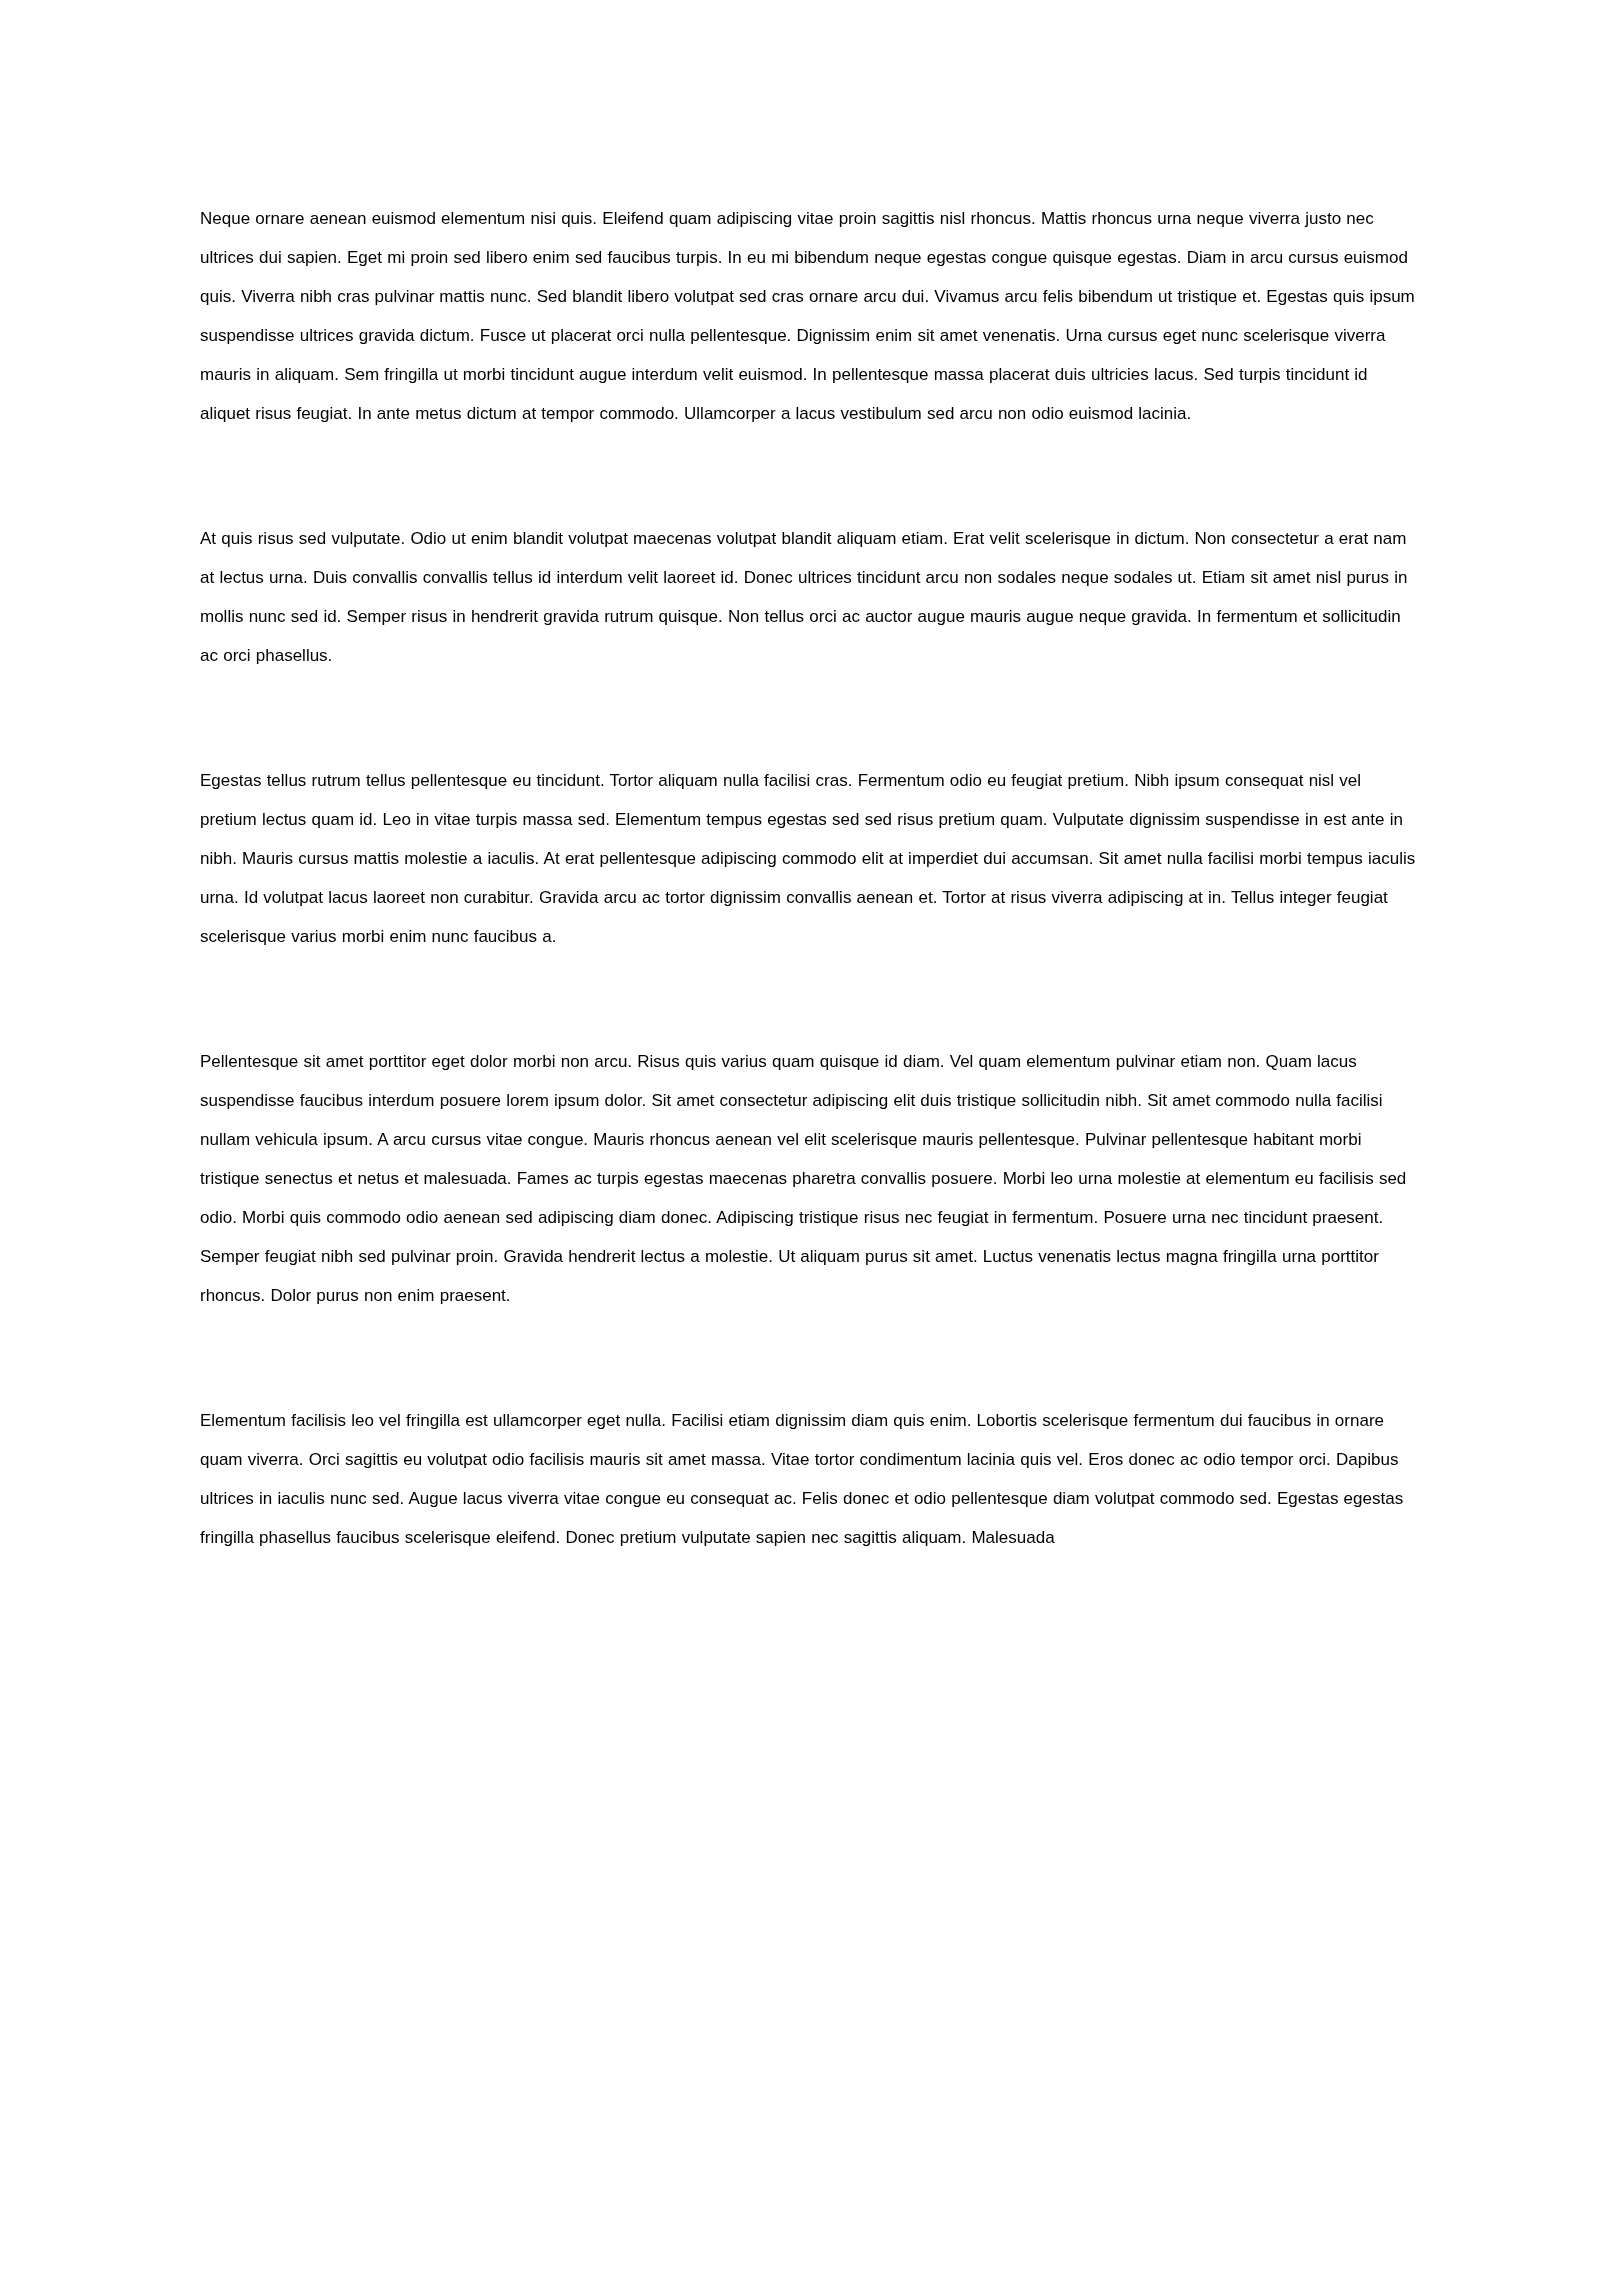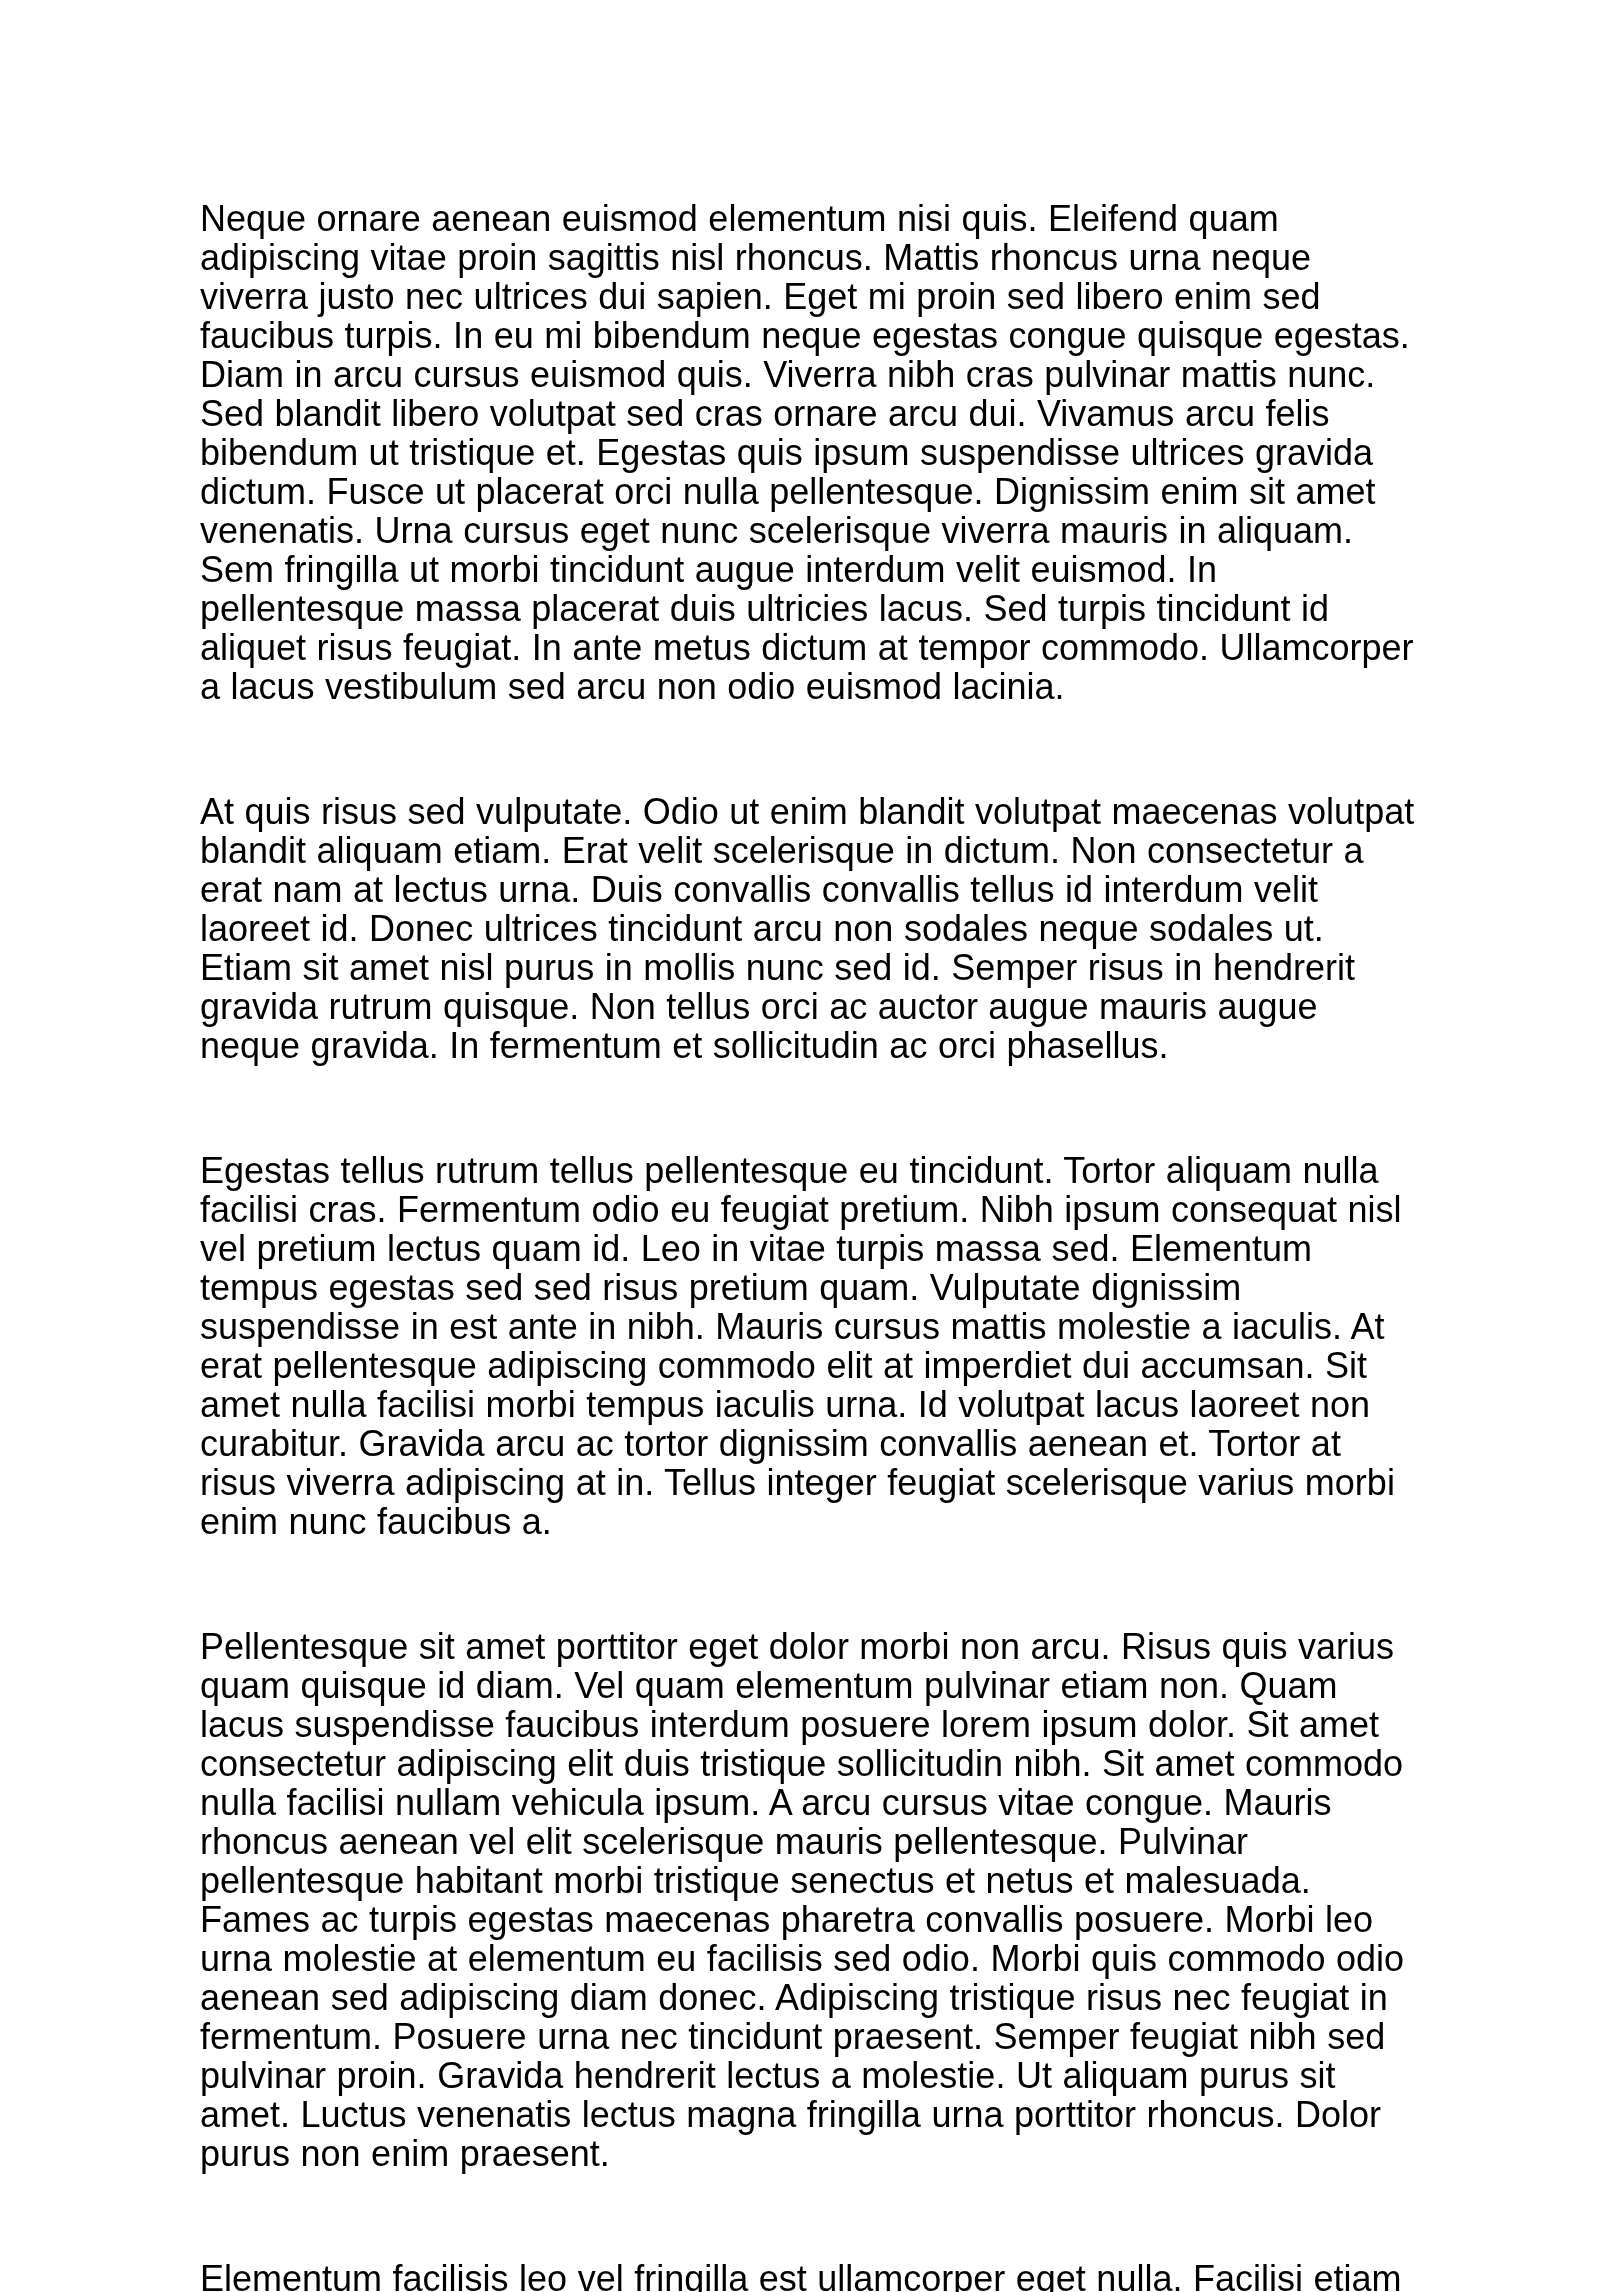--- a/index.html
+++ b/index.html
@@ -19,21 +19,21 @@
     top: 0;
     width: 1621px;
     height: 2293px;
     background: #ffffff;
     box-sizing: border-box;
     padding: 199px 200px 0 200px;
   }
   .page p {
     margin: 0 0 86px 0;
     font-family: "Liberation Sans", sans-serif;
-    font-size: 36px;
+    font-size: 17px;
     line-height: 39px;
     color: #000000;
     text-align: left;
     letter-spacing: 0;
     word-spacing: 0.5px;
   }
 </style>
 </head>
 <body>
 

